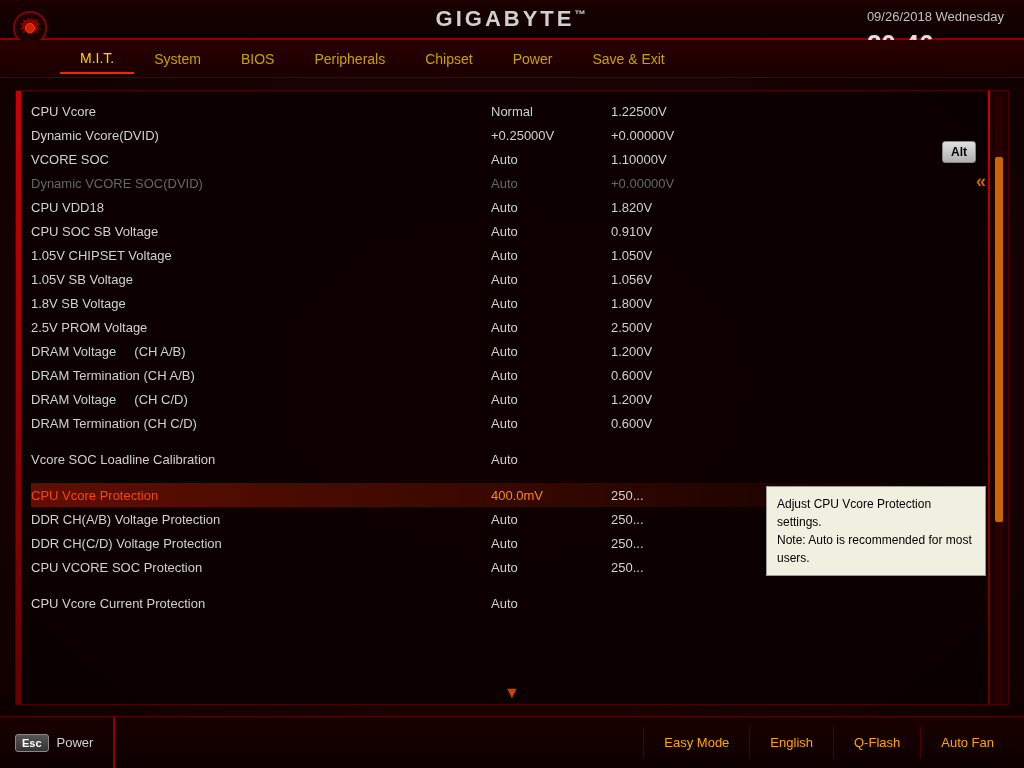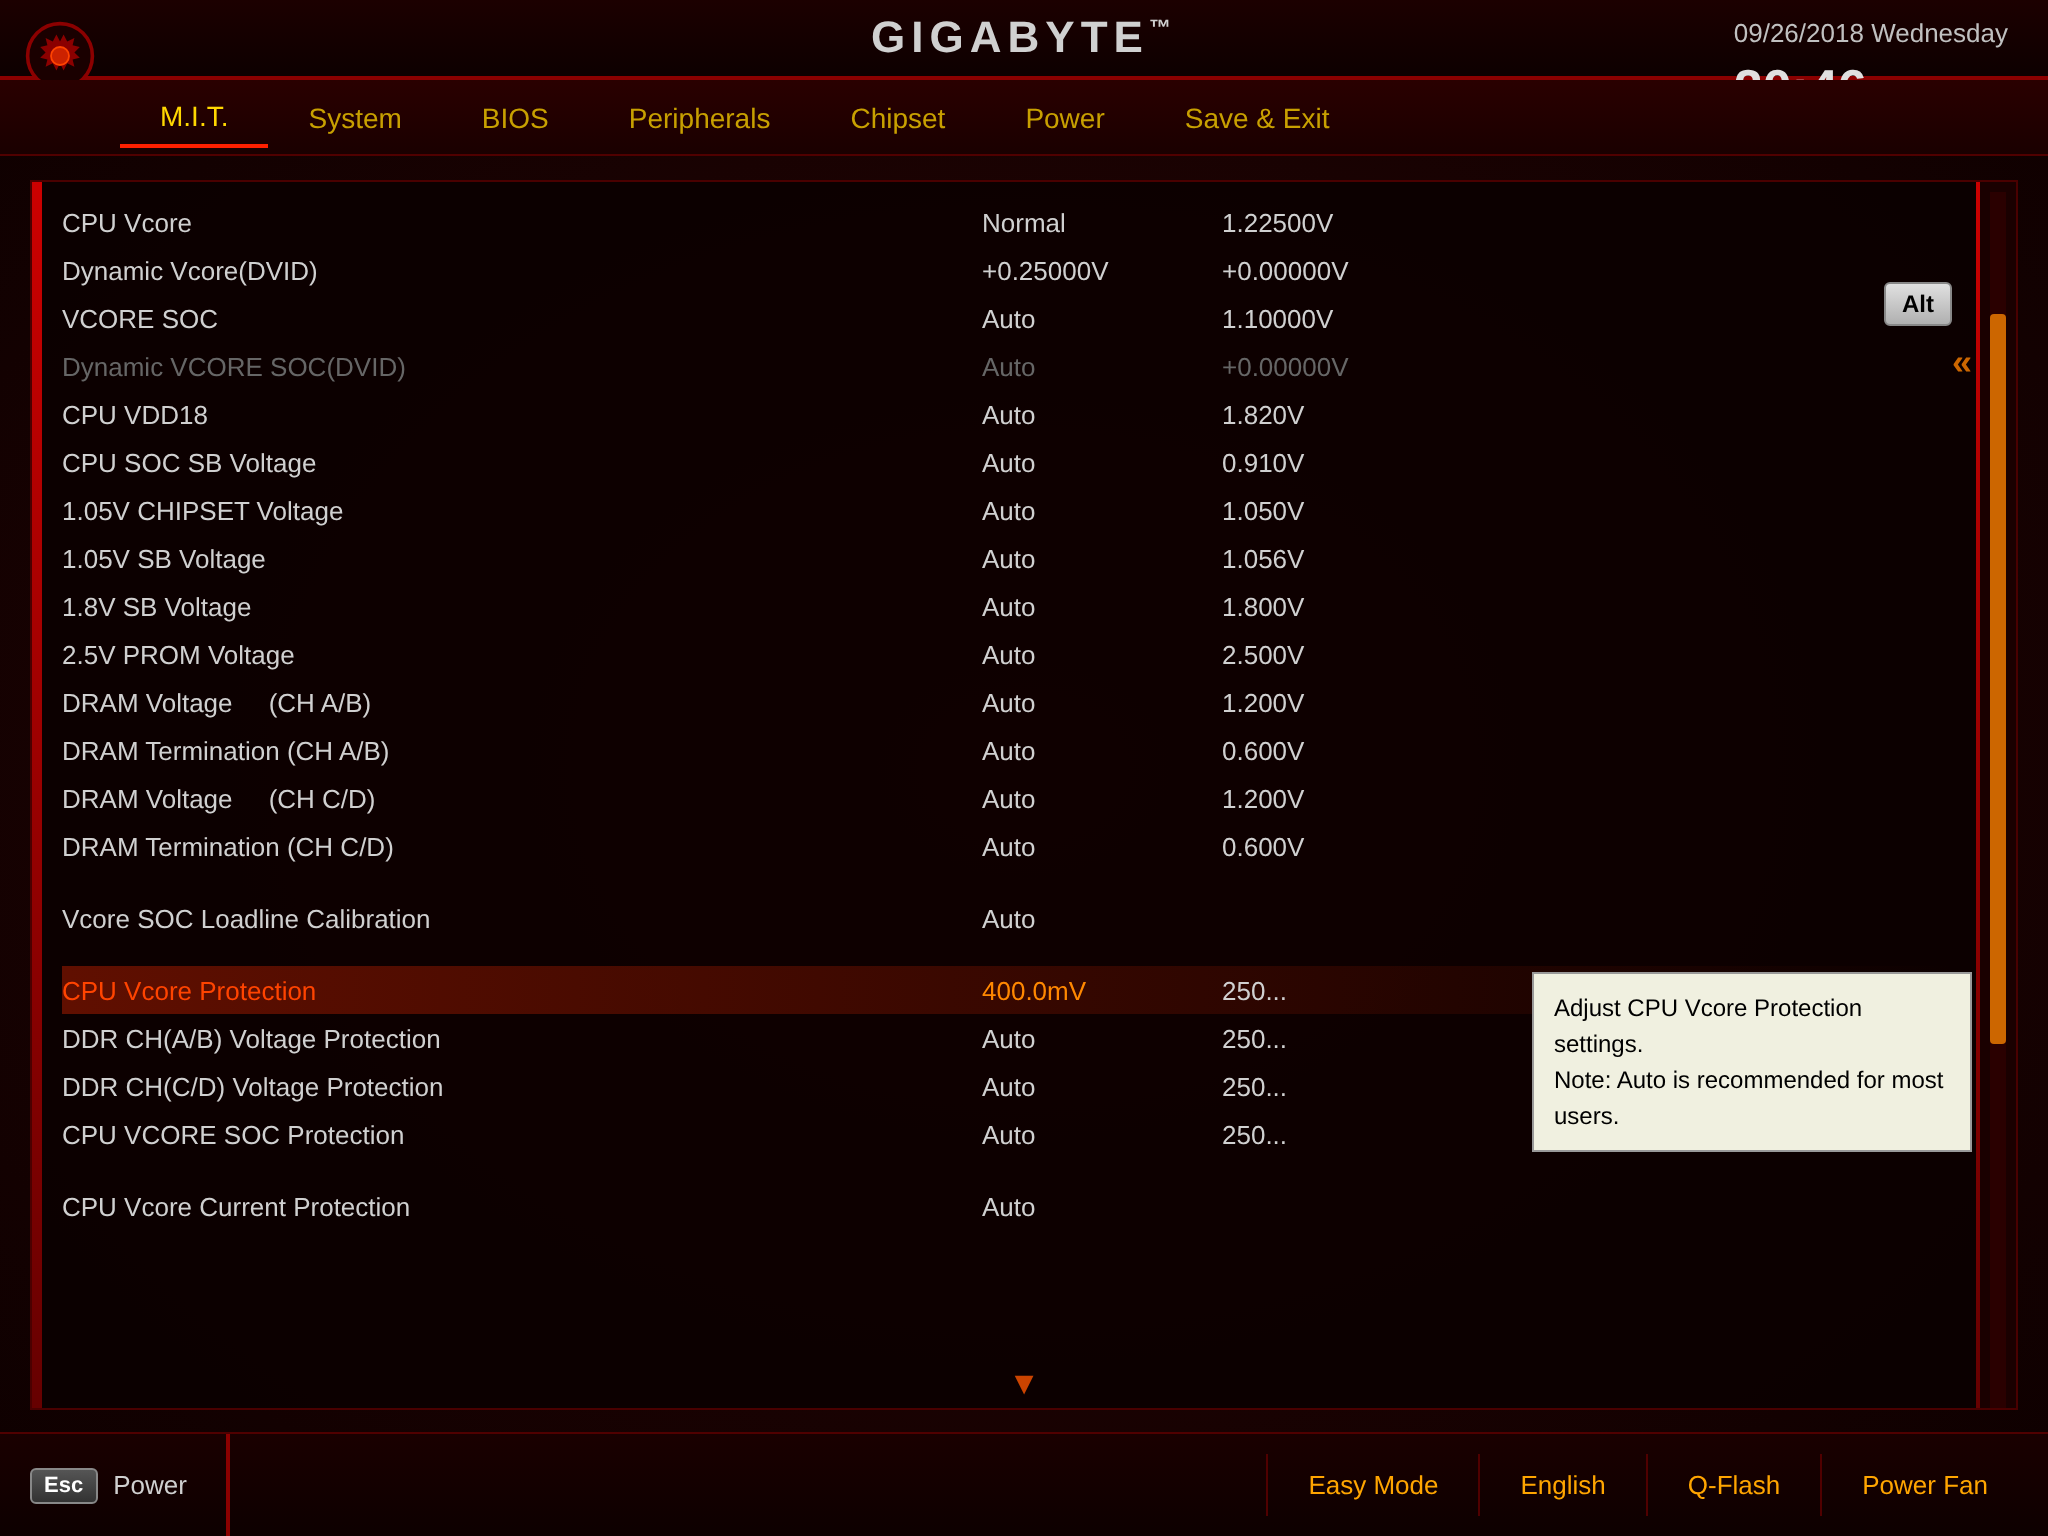--- a/index.html
+++ b/index.html
@@ -490,15 +490,15 @@
     <span class="esc-key">Esc</span>
     <span class="back-label">Power</span>
   </div>
 
   <div style="flex:1; height:100%; background: linear-gradient(180deg, #1a0000 0%, #0d0000 100%); border-left: 2px solid #8b0000; margin-left: 20px;"></div>
 
   <div class="bottom-nav">
     <div class="bottom-nav-item">Easy Mode</div>
     <div class="bottom-nav-item">English</div>
     <div class="bottom-nav-item">Q-Flash</div>
-    <div class="bottom-nav-item">Power Fan</div>
+    <div class="bottom-nav-item">Auto Fan</div>
   </div>
 </div>
 
 </body></html>

